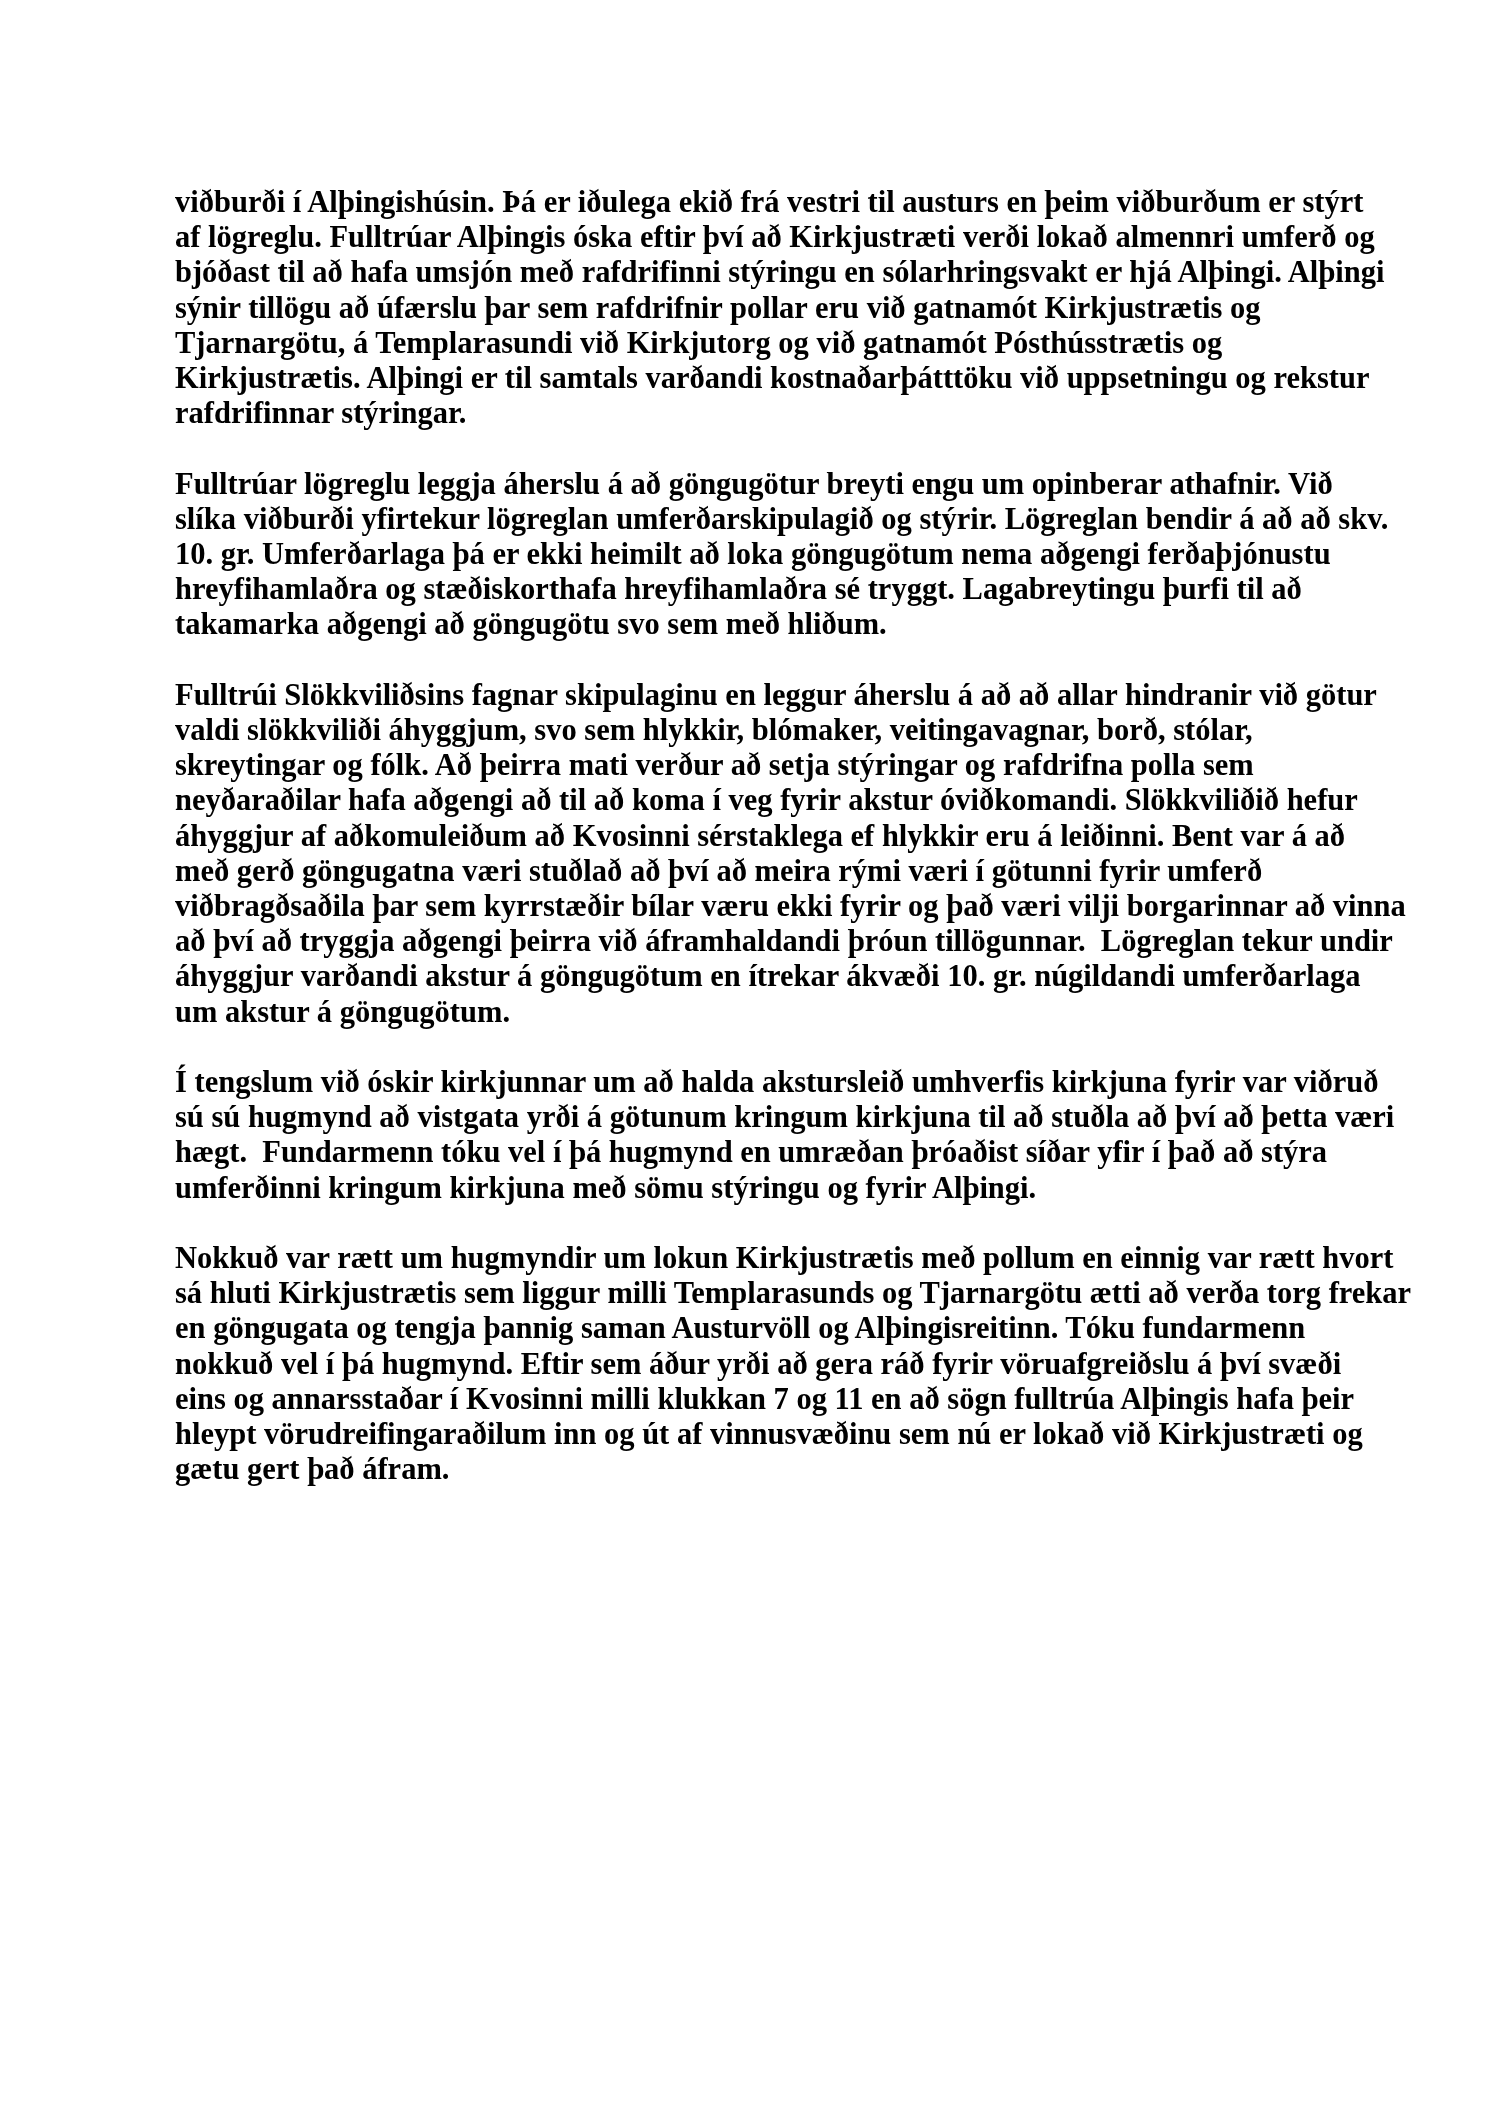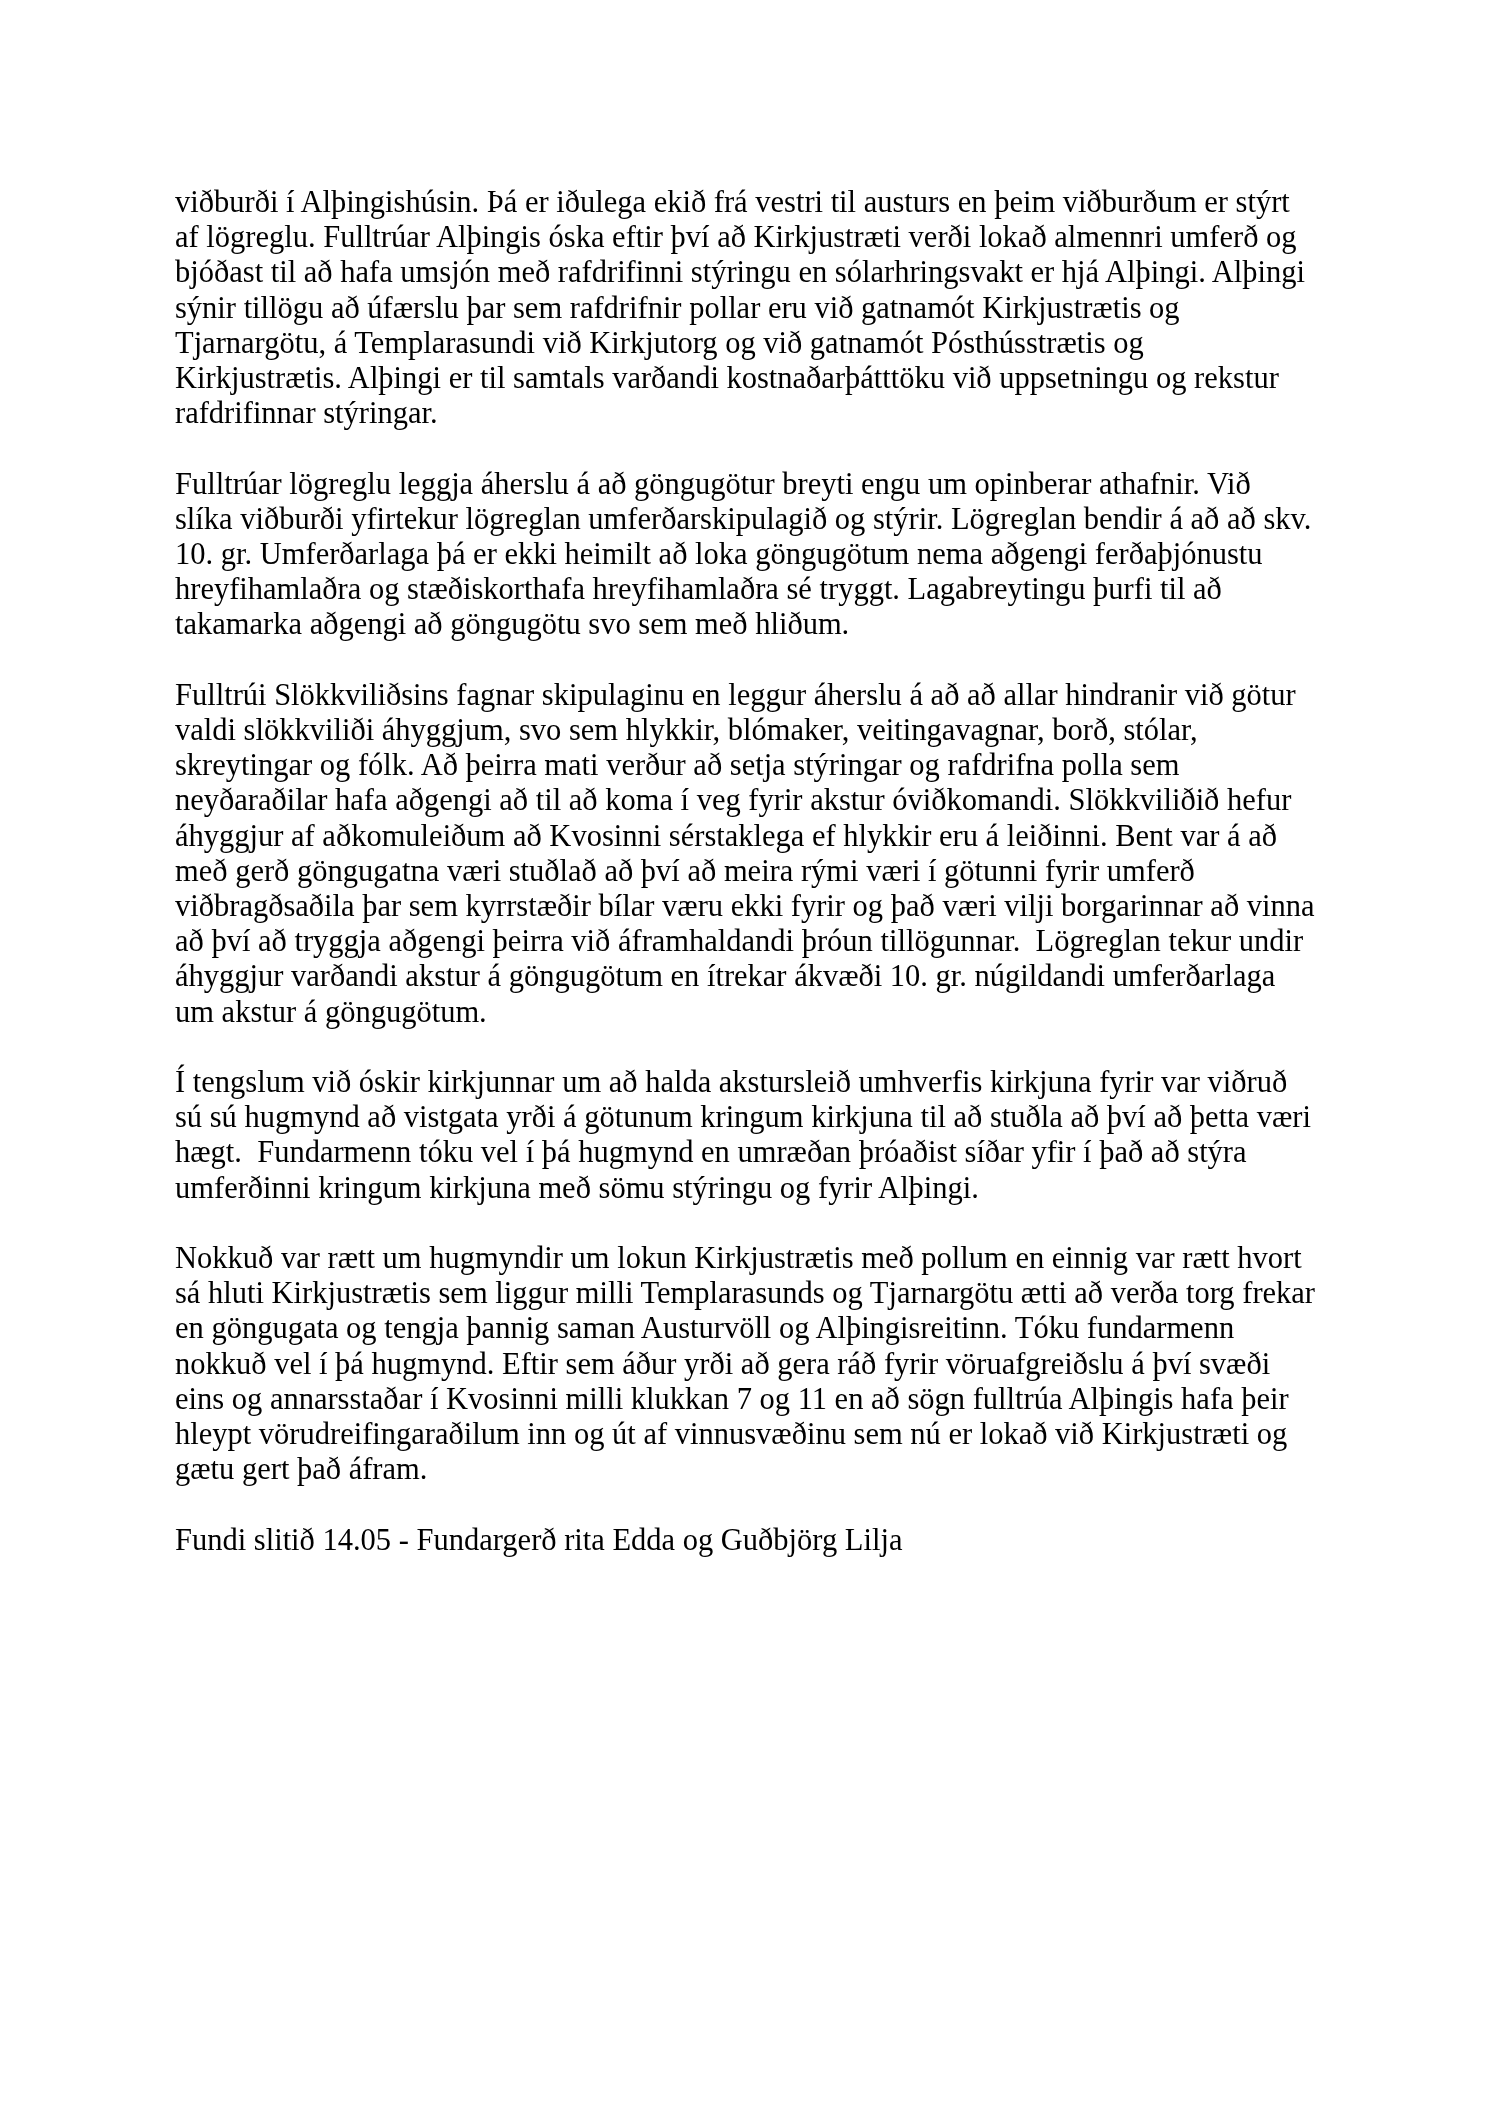--- a/index.html
+++ b/index.html
@@ -20,20 +20,21 @@
   .para {
     margin: 0 0 35.2px 0;
     width: 1280px;
     font-family: "Liberation Serif", "DejaVu Serif", serif;
     font-size: 30.5px;
     line-height: 35.2px;
     letter-spacing: 0;
     white-space: pre-wrap; 
     text-align: left;
     color: #000000;
+    font-weight: bold;
   }
 </style>
 </head>
 <body>
 
 <div class="page" style="background: rgb(255, 255, 255); color: rgb(0, 0, 0);">
   <p class="para">viðburði í Alþingishúsin. Þá er iðulega ekið frá vestri til austurs en þeim viðburðum er stýrt
 af lögreglu. Fulltrúar Alþingis óska eftir því að Kirkjustræti verði lokað almennri umferð og
 bjóðast til að hafa umsjón með rafdrifinni stýringu en sólarhringsvakt er hjá Alþingi. Alþingi
 sýnir tillögu að úfærslu þar sem rafdrifnir pollar eru við gatnamót Kirkjustrætis og
@@ -59,14 +60,13 @@
 sú sú hugmynd að vistgata yrði á götunum kringum kirkjuna til að stuðla að því að þetta væri
 hægt.  Fundarmenn tóku vel í þá hugmynd en umræðan þróaðist síðar yfir í það að stýra
 umferðinni kringum kirkjuna með sömu stýringu og fyrir Alþingi.</p>
   <p class="para">Nokkuð var rætt um hugmyndir um lokun Kirkjustrætis með pollum en einnig var rætt hvort
 sá hluti Kirkjustrætis sem liggur milli Templarasunds og Tjarnargötu ætti að verða torg frekar
 en göngugata og tengja þannig saman Austurvöll og Alþingisreitinn. Tóku fundarmenn
 nokkuð vel í þá hugmynd. Eftir sem áður yrði að gera ráð fyrir vöruafgreiðslu á því svæði
 eins og annarsstaðar í Kvosinni milli klukkan 7 og 11 en að sögn fulltrúa Alþingis hafa þeir
 hleypt vörudreifingaraðilum inn og út af vinnusvæðinu sem nú er lokað við Kirkjustræti og
 gætu gert það áfram.</p>
-  <p class="para">Fundi slitið 14.05 - Fundargerð rita Edda og Guðbjörg Lilja</p>
 </div>
 
 </body></html>

